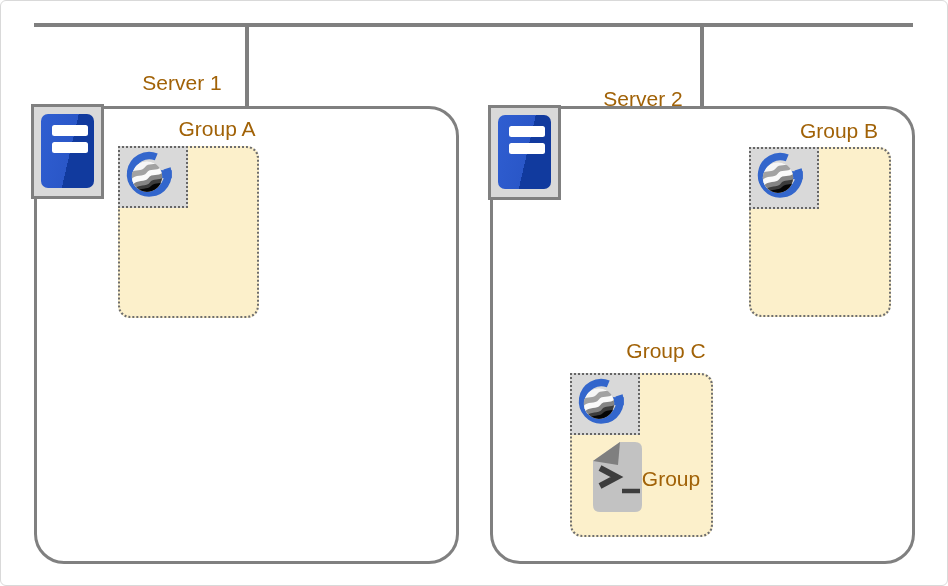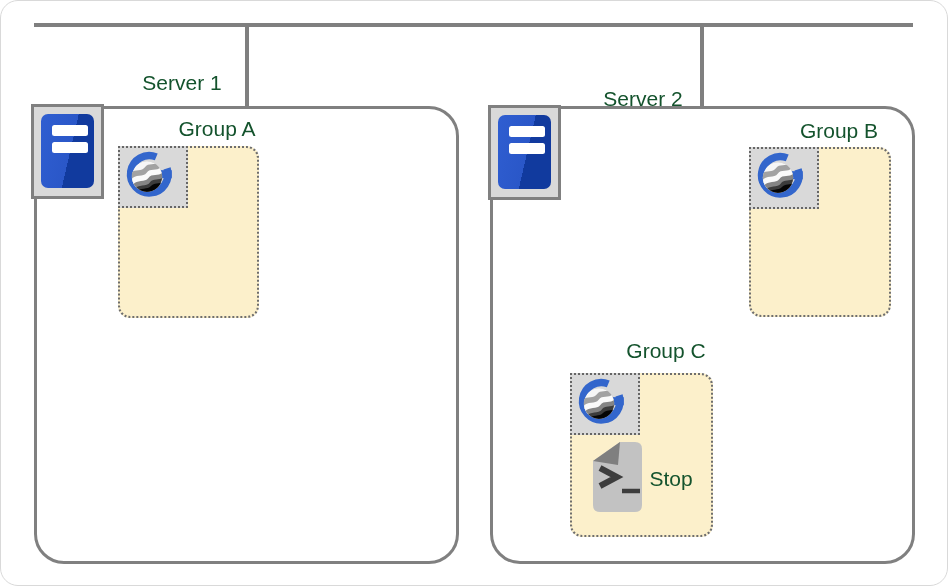--- a/index.html
+++ b/index.html
@@ -2,24 +2,24 @@
 <html><head>
 <meta charset="utf-8">
 <style>
   html,body{margin:0;padding:0;background:#fff;}
   .canvas{
     position:relative;
     width:948px;height:586px;
     box-sizing:border-box;
     background:#ffffff;
     border:1px solid #d9d9d9;
-    border-radius:18px;
+    border-radius:6px;
     overflow:hidden;
     font-family:"Liberation Sans", sans-serif;
-    color:#14532d;
+    color:#a16207;
   }
   
   .bus-line{position:absolute;left:33px;top:22px;width:879px;height:4px;background:#7f7f7f;}
   .drop-line{position:absolute;top:24px;width:4px;height:82px;background:#7f7f7f;}
   .drop-line.s1{left:244px;}
   .drop-line.s2{left:699px;}
 
   
   .lbl{position:absolute;font-size:21px;line-height:24px;text-align:center;white-space:nowrap;}
   .server-label.s1{left:121px;top:70px;width:120px;}
@@ -169,15 +169,15 @@
     <svg viewBox="0 0 70 62">
         <use href="#glogo"></use>
       </svg>
   </div>
 
   <div class="script-icon">
     <svg viewBox="0 0 49 70">
         <use href="#scriptdoc"></use>
       </svg>
   </div>
-  <div class="lbl stop-label">Stop</div>
+  <div class="lbl stop-label">Group</div>
 
 </div>
 
 </body></html>

